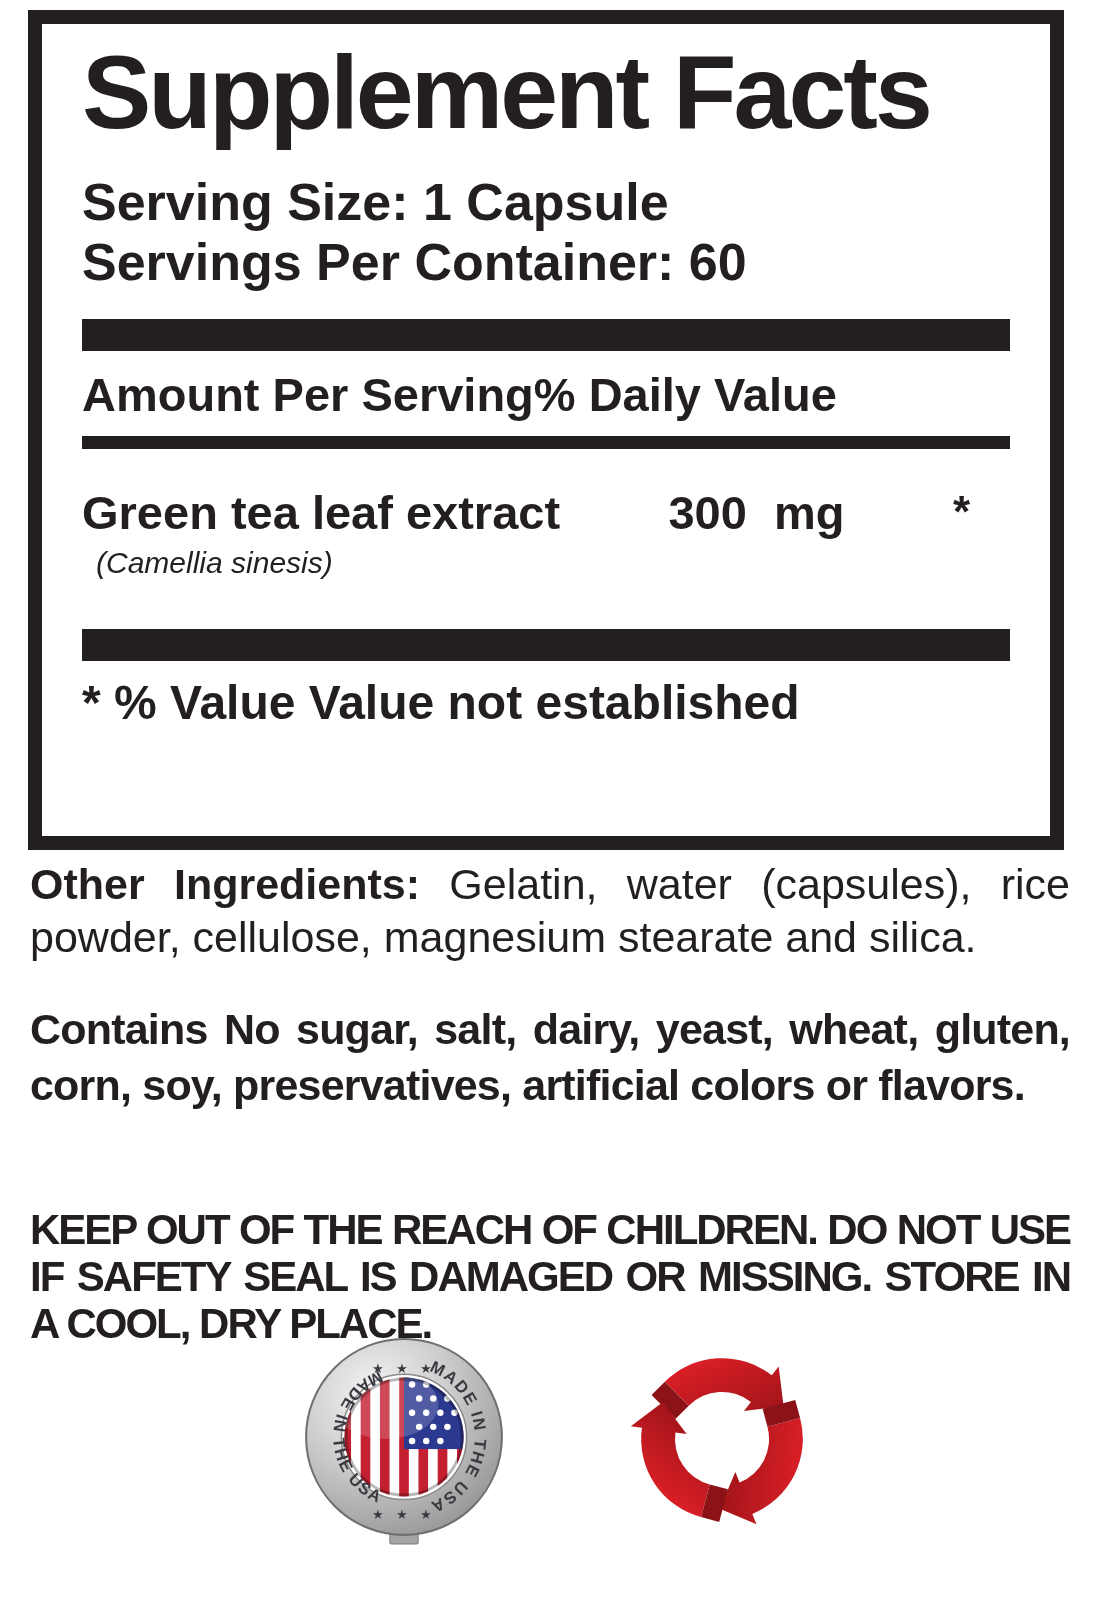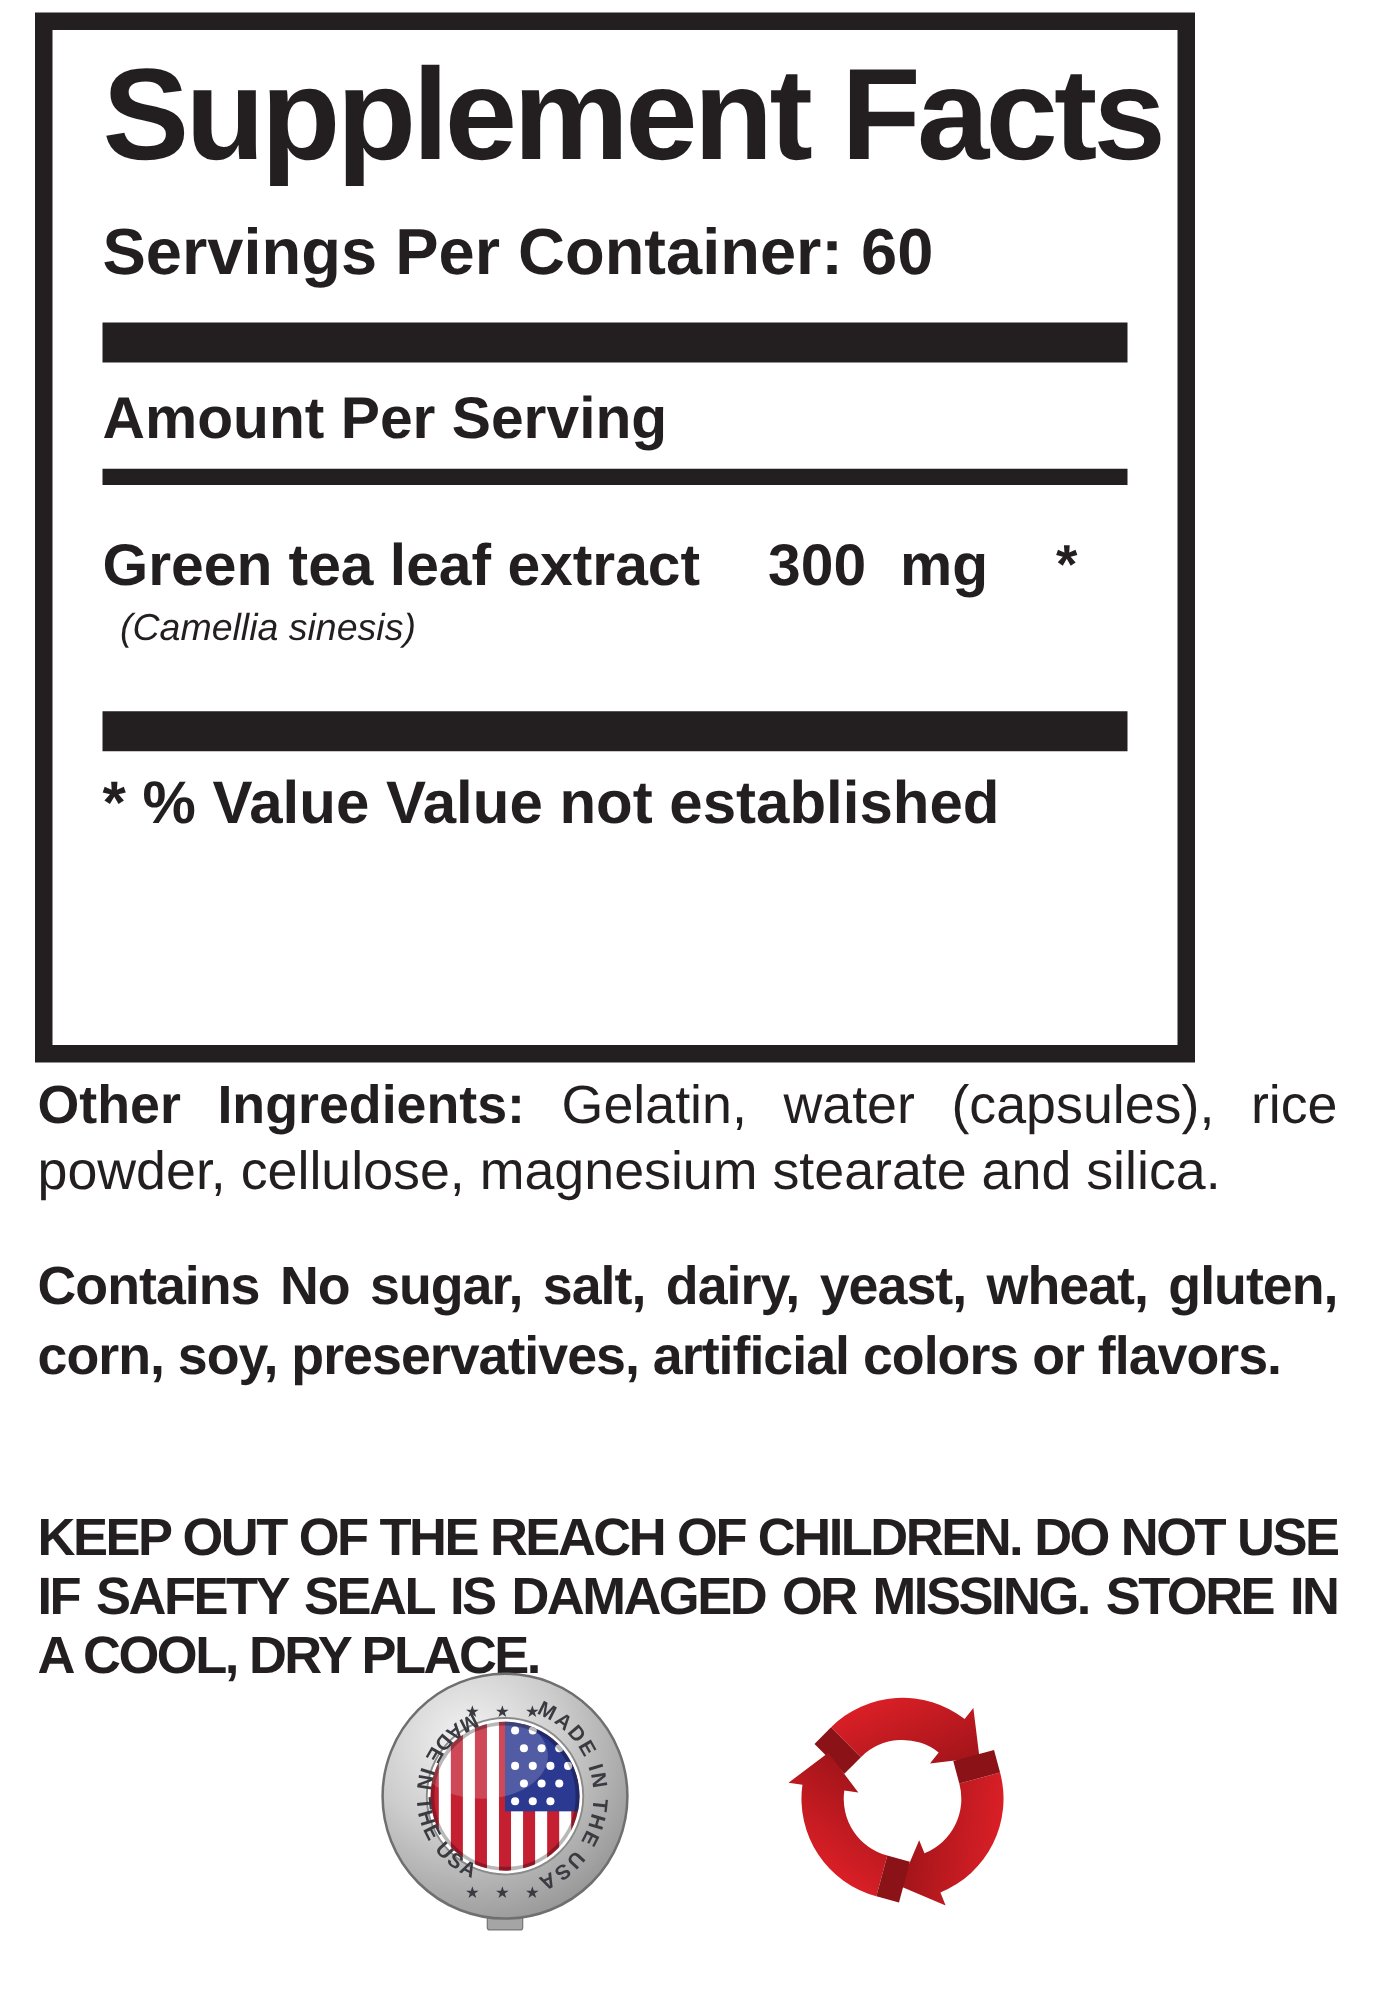--- a/index.html
+++ b/index.html
@@ -7,21 +7,21 @@
     width:1101px; height:1600px; position:relative;
     background:#ffffff; color:#231f20;
     font-family:"Liberation Sans", sans-serif;
     overflow:hidden;
   }
   .canvas { position:absolute; inset:0; }
 
   
   .facts-box {
     position:absolute; left:28px; top:10px;
-    width:928px; height:840px; box-sizing:border-box;
+    width:1036px; height:840px; box-sizing:border-box;
     border:14px solid #231f20; background:#ffffff;
     padding:0 40px;
   }
   .title {
     margin:16px 0 0 0; font-weight:bold; font-size:104px;
     letter-spacing:-3px; line-height:1.0; white-space:nowrap;
   }
   .serving-block { margin-top:28px; font-size:52px; font-weight:bold; line-height:1.16; }
   .bar { background:#231f20; }
   .bar-thick { height:32px; }
@@ -56,27 +56,29 @@
 </style>
 </head>
 <body>
 
 <div class="canvas">
 
   <section class="facts-box">
     <h1 class="title">Supplement Facts</h1>
 
     <div class="serving-block">
+      <div>Serving Size: 1 Capsule</div>
       <div>Servings Per Container: 60</div>
     </div>
 
     <div class="bar bar-thick bar1"></div>
 
     <div class="col-headers">
       <span>Amount Per Serving</span>
+      <span>% Daily Value</span>
     </div>
 
     <div class="bar bar-thin"></div>
 
     <div class="ingredient">
       <div class="ing-row">
         <span class="ing-name">Green tea leaf extract</span>
         <span class="ing-amount">300 mg</span>
         <span class="ing-star">*</span>
       </div>

